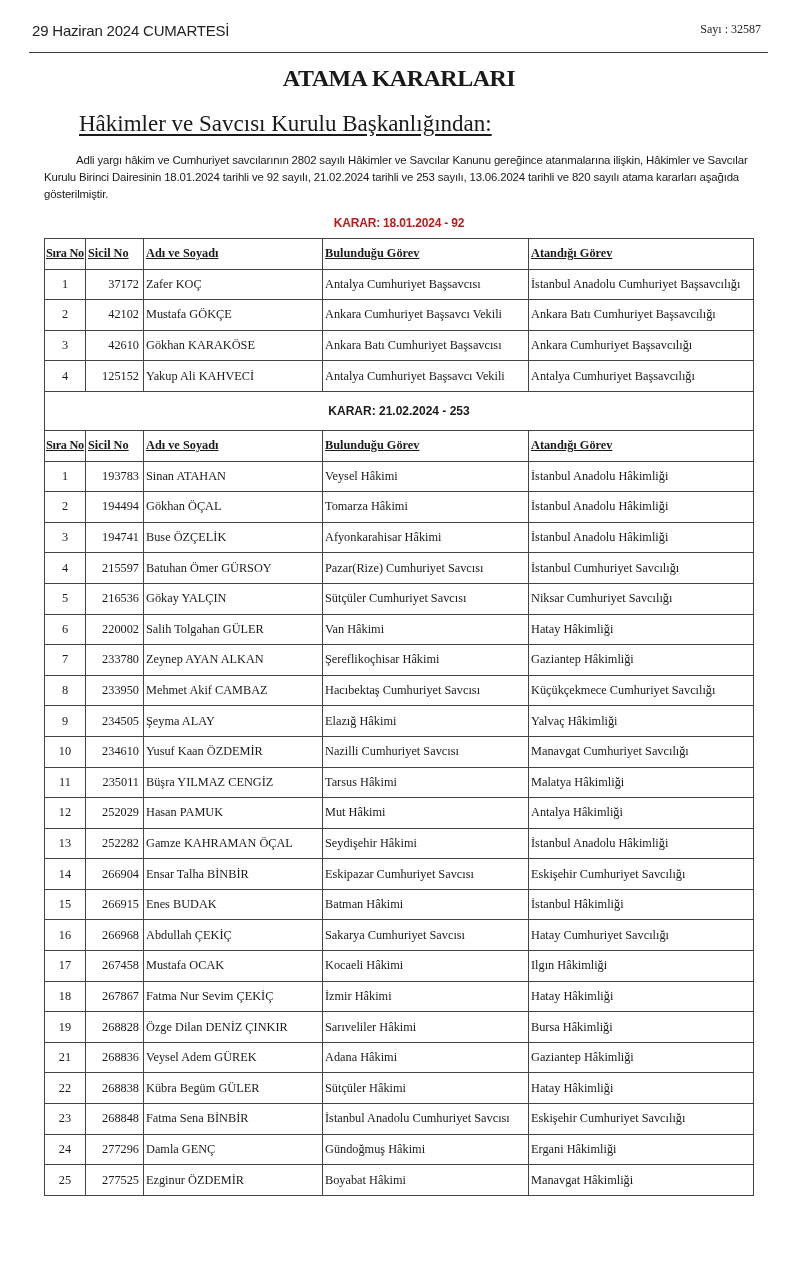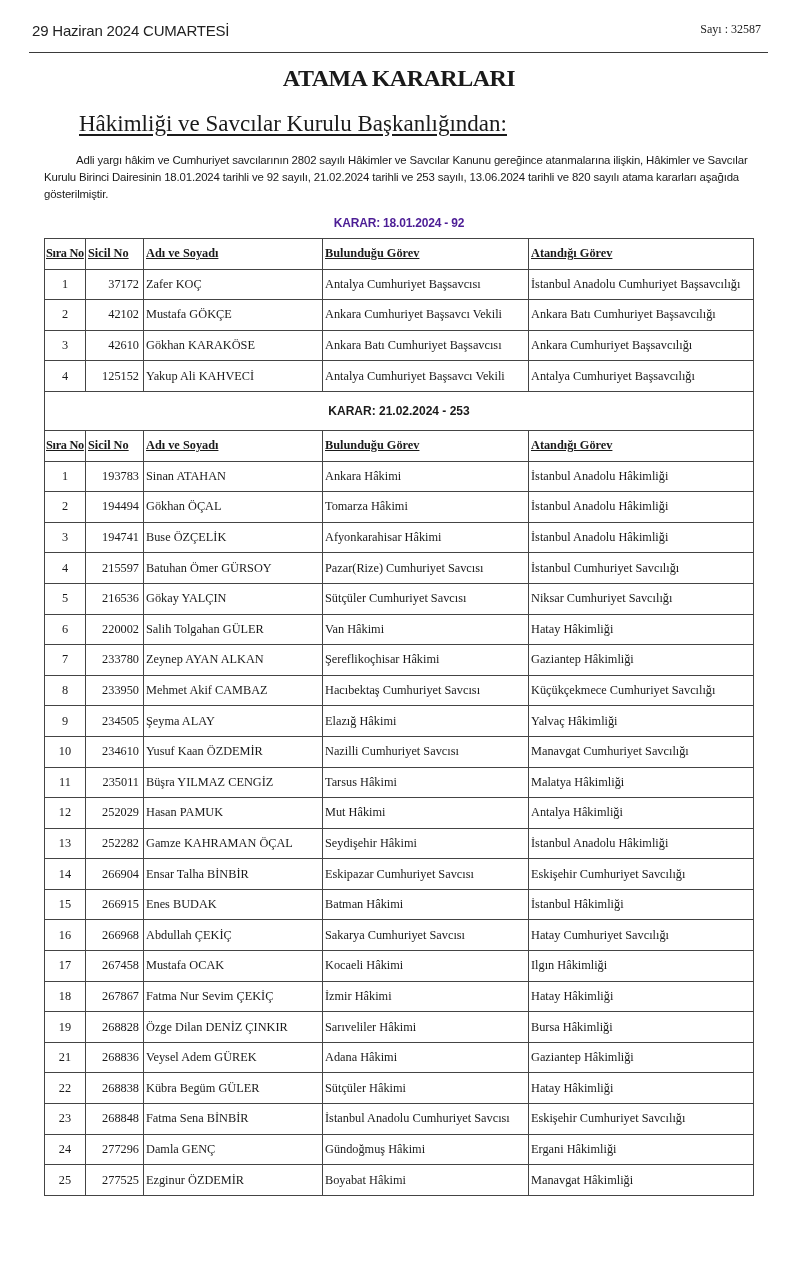--- a/index.html
+++ b/index.html
@@ -5,40 +5,40 @@
   html, body { margin: 0; padding: 0; background: #ffffff; }
   body { width: 798px; height: 1264px; position: relative; overflow: hidden; color: #1a1a1a; }
   .masthead { position: absolute; left: 29px; right: 30px; top: 0; height: 52px; border-bottom: 1.5px solid #3a3a3a; }
   .mh-date { position: absolute; left: 3px; top: 22px; font-family: "Liberation Sans", sans-serif; font-size: 15px; color: #222; letter-spacing: -0.2px; }
   .mh-title { position: absolute; left: 0; right: 0; top: 14px; text-align: center; font-family: "Liberation Serif", serif; font-weight: bold; font-size: 23px; color: #a0141e; }
   .mh-issue { position: absolute; right: 7px; top: 22px; font-family: Liberation Serif, serif; font-size: 12px; color: #222; }
   .doc-title { position: absolute; left: 0; right: 0; top: 65px; text-align: center; font-family: "Liberation Serif", serif; font-weight: bold; font-size: 24px; color: #1a1a1a; letter-spacing: -0.5px; }
   .institution { position: absolute; left: 79px; top: 111px; font-family: "Liberation Serif", serif; font-size: 23px; text-decoration: underline; text-underline-offset: 3px; color: #1a1a1a; }
   .intro { position: absolute; left: 44px; width: 712px; top: 152px; font-family: "Liberation Sans", sans-serif; font-size: 11.4px; line-height: 17px; color: #1a1a1a; letter-spacing: -0.15px; }
   .intro .indent { display: inline-block; width: 32px; }
-  .karar-title { position: absolute; left: 0; right: 0; text-align: center; font-family: "Liberation Sans", sans-serif; font-weight: bold; font-size: 12px; color: #4c1d95; letter-spacing: -0.2px; }
+  .karar-title { position: absolute; left: 0; right: 0; text-align: center; font-family: "Liberation Sans", sans-serif; font-weight: bold; font-size: 12px; color: #b91c1c; letter-spacing: -0.2px; }
   table.appt { position: absolute; left: 44px; width: 709px; border-collapse: collapse; font-family: "Liberation Serif", serif; font-size: 12.3px; color: #1a1a1a; table-layout: fixed; }
   table.appt td, table.appt th { border: 1px solid #444; padding: 0 2px; height: 29.6px; vertical-align: middle; white-space: nowrap; overflow: hidden; }
   table.appt th { font-weight: bold; text-decoration: underline; text-align: left; font-size: 12.3px; }
   table.appt th.c1 { padding-left: 1px; padding-right: 12px; letter-spacing: -0.3px; }
   table.appt td.c1 { text-align: center; }
   table.appt td.c2 { text-align: right; padding-right: 4px; }
   table.appt td.sec { text-align: center; font-family: "Liberation Sans", sans-serif; font-weight: bold; font-size: 12px; height: 38px; }
   col.w1 { width: 41px; } col.w2 { width: 58px; } col.w3 { width: 179px; } col.w4 { width: 206px; } col.w5 { width: 225px; }
 </style>
 </head>
 <body>
 
 <div class="masthead">
   <span class="mh-date">29 Haziran 2024 CUMARTESİ</span>
   <span class="mh-issue">Sayı : 32587</span>
 </div>
 
 <div class="doc-title">ATAMA KARARLARI</div>
-<div class="institution">Hâkimliği ve Savcılar Kurulu Başkanlığından:</div>
+<div class="institution">Hâkimler ve Savcısı Kurulu Başkanlığından:</div>
 <div class="intro"><span class="indent"></span><span>Adli yargı hâkim ve Cumhuriyet savcılarının 2802 sayılı Hâkimler ve Savcılar Kanunu gereğince atanmalarına ilişkin, Hâkimler ve Savcılar Kurulu Birinci Dairesinin 18.01.2024 tarihli ve 92 sayılı, 21.02.2024 tarihli ve 253 sayılı, 13.06.2024 tarihli ve 820 sayılı atama kararları aşağıda gösterilmiştir.</span></div>
 
 <div class="karar-title" style="top:216px;">KARAR: 18.01.2024 - 92</div>
 
 <table class="appt" style="top:238px;">
   <colgroup>
       <col class="w1">
       <col class="w2">
       <col class="w3">
       <col class="w4">
@@ -87,21 +87,21 @@
         <th class="c1">Sıra No</th>
         <th class="c2">Sicil No</th>
         <th class="c3">Adı ve Soyadı</th>
         <th class="c4">Bulunduğu Görev</th>
         <th class="c5">Atandığı Görev</th>
       </tr>
       <tr>
         <td class="c1">1</td>
         <td class="c2">193783</td>
         <td class="c3">Sinan ATAHAN</td>
-        <td class="c4">Ankara Hâkimi</td>
+        <td class="c4">Veysel Hâkimi</td>
         <td class="c5">İstanbul Anadolu Hâkimliği</td>
       </tr>
       <tr>
         <td class="c1">2</td>
         <td class="c2">194494</td>
         <td class="c3">Gökhan ÖÇAL</td>
         <td class="c4">Tomarza Hâkimi</td>
         <td class="c5">İstanbul Anadolu Hâkimliği</td>
       </tr>
       <tr>

